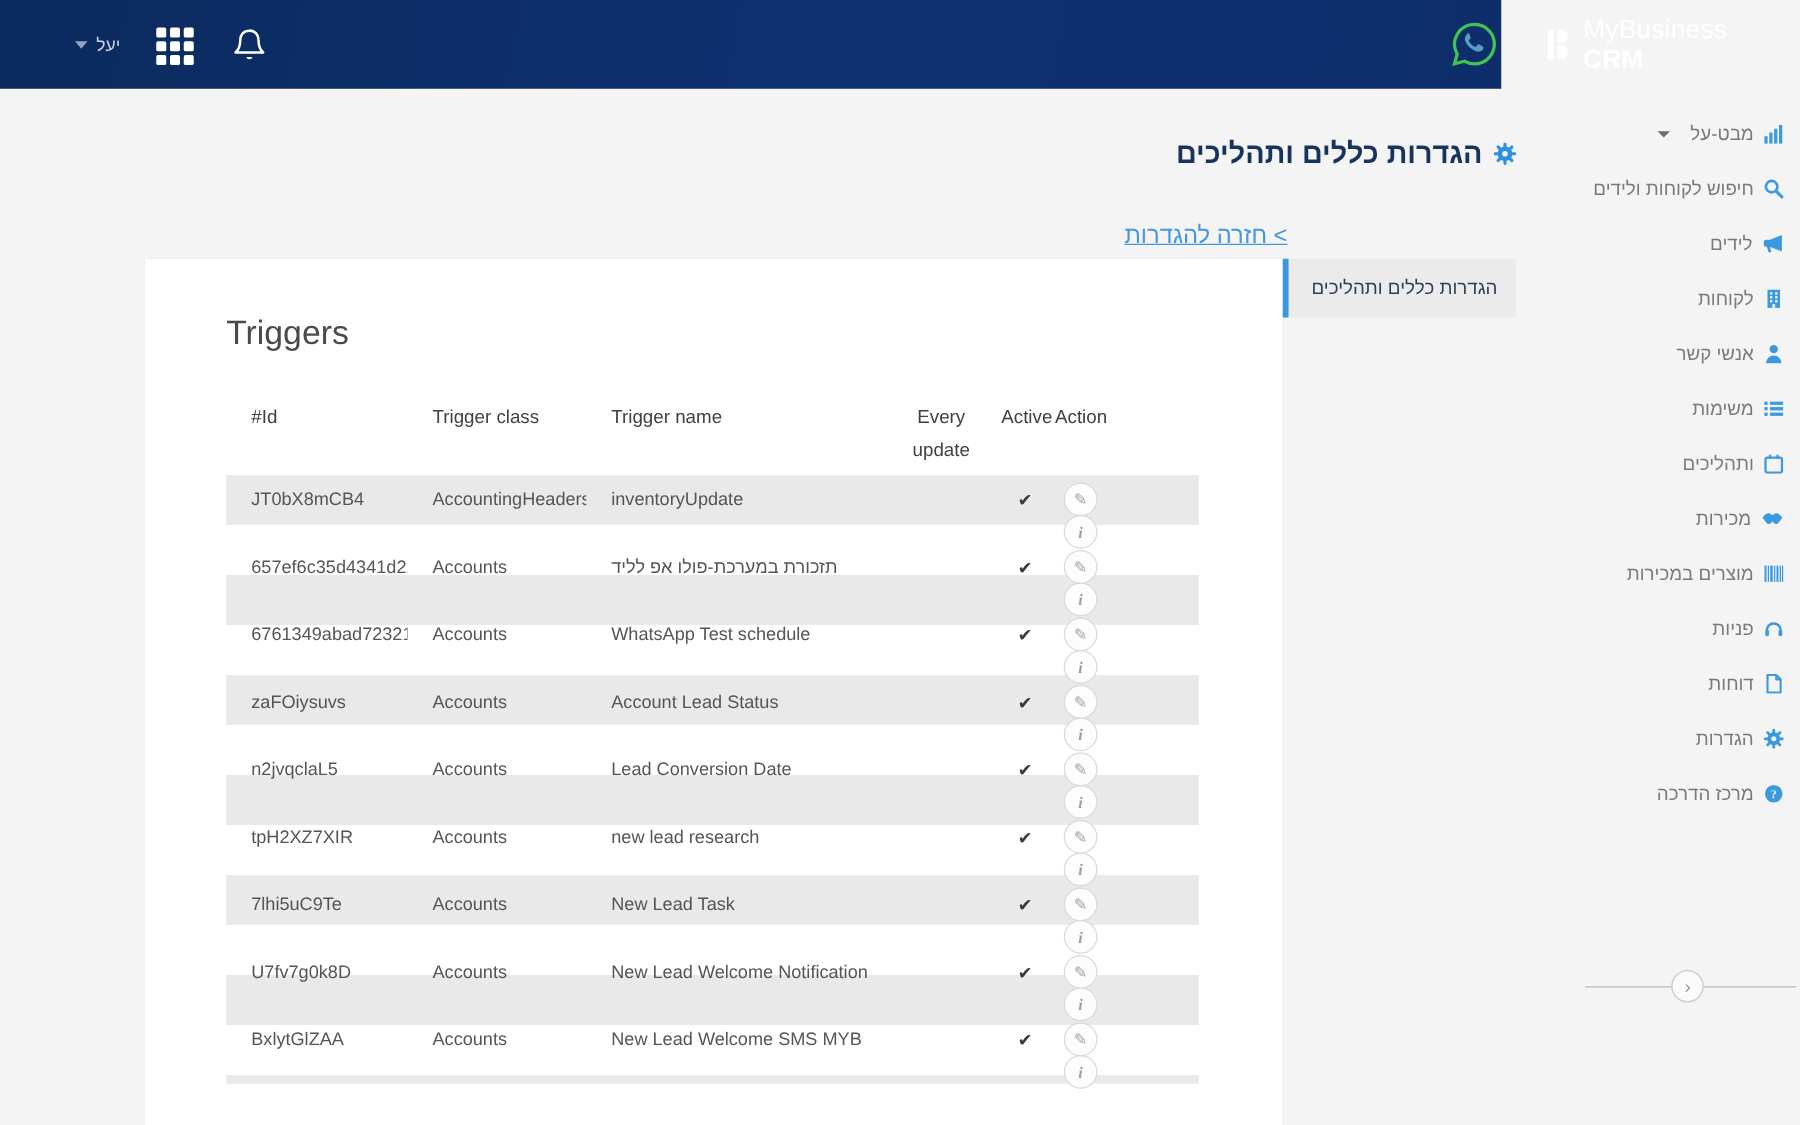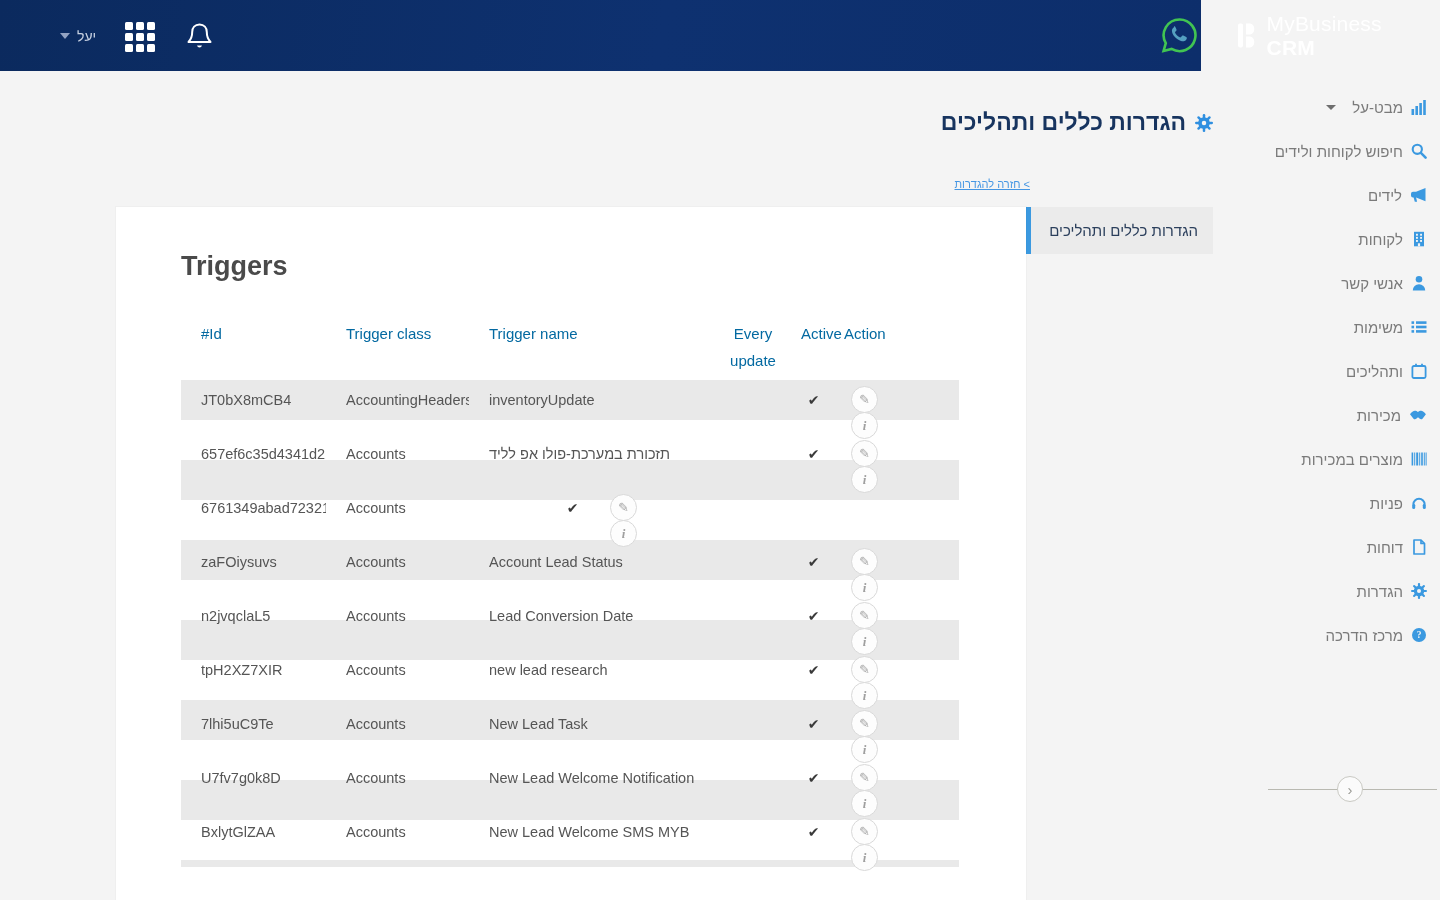--- a/index.html
+++ b/index.html
@@ -35,44 +35,44 @@
   .side-divider .line { position:absolute; top:13px; left:8px; right:3px; border-top:1px solid #b9b9b1; }
   .side-divider .knob { position:absolute; top:0; left:77px; width:26px; height:26px; border-radius:50%;
                         background:#fbfbfb; border:1px solid #c9c9c3; color:#9a9a94; font-size:15px;
                         display:flex; align-items:center; justify-content:center; cursor:pointer; }
 
   
   .main { position:absolute; top:71px; left:0; width:1260px; height:627px; }
   .page-title-row { position:absolute; top:38px; right:47px; display:flex; direction:rtl;
                     align-items:center; gap:9px; }
   .page-title { color:#17345f; font-size:23px; font-weight:700; }
-  .back-link { position:absolute; top:107px; right:230px; direction:rtl; color:#4596e3; font-size:11px;
+  .back-link { position:absolute; top:107px; right:230px; direction:rtl; color:#4596e3; font-size:19px;
                text-decoration:underline; cursor:pointer; }
   .side-tab { position:absolute; top:136px; right:47px; width:187px; height:47px; display:flex; cursor:pointer; }
   .side-tab .bar { width:5px; background:#3b99e0; }
   .side-tab .body { flex:1; background:#ebebeb; direction:rtl; display:flex; align-items:center;
                     padding-right:15px; color:#2b3f5c; font-size:15px; }
 
   .panel { position:absolute; top:136px; left:116px; width:910px; height:693px; background:#fff;
            box-shadow:0 0 0 1px rgba(0,0,0,.02); }
-  .triggers-heading { position:absolute; top:44px; left:65px; font-size:27px; font-weight:700; color:#4a4a4a; }
+  .triggers-heading { position:absolute; top:44px; left:65px; font-size:27px; font-weight:400; color:#4a4a4a; }
 
   .tbl-header { position:absolute; top:113px; left:65px; width:778px; height:36px; display:flex;
                 overflow:visible; }
-  .tbl-header .hc { line-height:27px; font-size:15px; color:#0369a1; overflow:visible; }
+  .tbl-header .hc { line-height:27px; font-size:15px; color:#404040; overflow:visible; }
   .tbl-body { position:absolute; top:149px; left:65px; width:778px; height:487px;
               background:repeating-linear-gradient(to bottom,#e9e9e9 0 40px,#ffffff 40px 80px);margin-top:24px; }
   .trow { height:54px; display:flex; align-items:flex-start; }
   .trow .tc { padding-top:13px; line-height:15px; font-size:14.5px; color:#555; white-space:nowrap;
               overflow:hidden; }
   .c-id     { width:145px; padding-left:20px; }
   .c-class  { width:143px; padding-left:20px; }
   .c-name   { width:241px; padding-left:20px; }
   .c-every  { width:66px;  padding-left:20px; text-align:center; }
-  .c-active { width:50px;  padding-left:25px; text-align:center; }
+  .c-active { width:50px;  padding-left:25px; text-align:right; }
   .c-action { width:133px; padding-left:18px; position:relative; overflow:visible !important; }
   .hc.c-every { white-space:normal; }
   .check { color:#3a3a3a; font-size:14px; }
 
   .act-btn { position:absolute; width:27px; height:27px; border-radius:50%; background:#fdfdfd;
              border:1px solid #d9d9d9; display:flex; align-items:center; justify-content:center;
              cursor:pointer; z-index:2; }
   .act-edit { top:6px; left:25px; color:#a5a5a5; font-size:13px; }
   .act-info { top:32px; left:25px; color:#9f9f9f; font-size:13px; font-family:"Liberation Serif",serif;
               font-style:italic; font-weight:700; z-index:1; }
@@ -328,20 +328,21 @@
             </div>
           <div class="act-btn act-info">
               <span>i</span>
             </div>
         </div>
       </div>
 
       <div class="trow">
         <div class="tc c-id">6761349abad7232197cd</div>
         <div class="tc c-class">Accounts</div>
+        <div class="tc c-name">WhatsApp Test schedule</div>
         <div class="tc c-every"></div>
         <div class="tc c-active"><span class="check">✔</span></div>
         <div class="tc c-action">
           <div class="act-btn act-edit">
               <span>✎</span>
             </div>
           <div class="act-btn act-info">
               <span>i</span>
             </div>
         </div>

